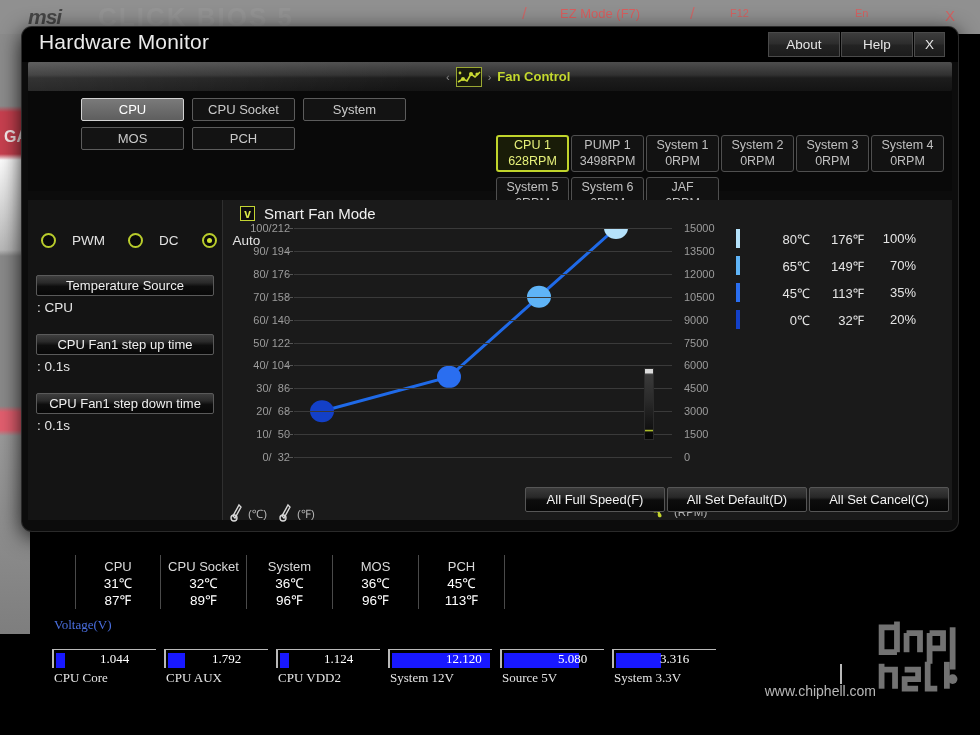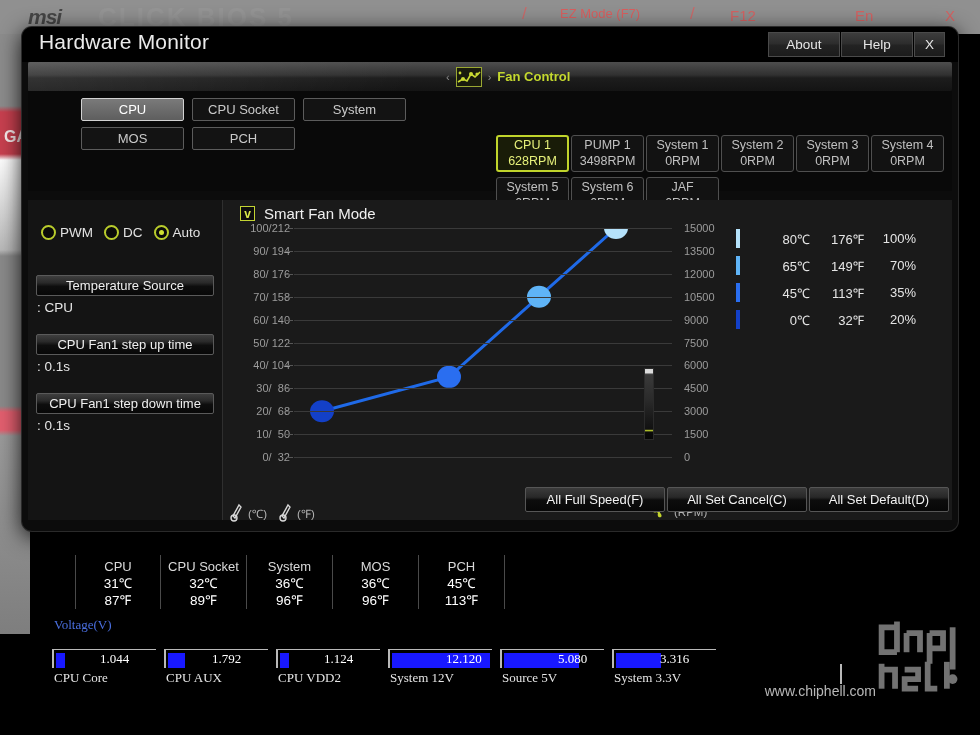--- a/index.html
+++ b/index.html
@@ -27,21 +27,21 @@
     position: absolute; top: 2px; left: 98px;
     font-size: 26px; font-weight: bold; color: #9a9a9a;
     letter-spacing: 2px; opacity: .55;
   }
   .bg-ez {
     position: absolute; top: 6px; left: 560px;
     font-size: 13px; color: #e05a5a; opacity: .9;
   }
   .bg-slash { position:absolute; top:4px; font-size:17px; color:#e05a5a; opacity:.7; }
   .bg-icon-red {
-    position: absolute; top: 7px; font-size: 15px; color: #e05a5a; opacity:.85;
+    position: absolute; top: 7px; font-size: 11px; color: #e05a5a; opacity:.85;
   }
   .bg-left-panel {
     position: absolute; top: 34px; left: 0; width: 30px; height: 600px;
     background: linear-gradient(180deg,#8c8c8c 0%,#8c8c8c 12%,#c8404f 13%,#c8404f 20%,
                 #fdfdfd 21%,#b9b9b9 36%,#8a8a8a 37%,#8a8a8a 62%,#e35f6f 63%,#e35f6f 66%,
                 #9a9a9a 67%,#7e7e7e 100%);
   }
   .bg-ga {
     position: absolute; top: 128px; left: 4px;
     font-size: 16px; font-weight: bold; color: #fff; opacity:.9;text-align:center;
@@ -157,21 +157,21 @@
 
   
   .content-area {
     position: relative; margin: 9px 6px 0; height: 320px;
     background: #1a1a1a;
   }
   .left-col {
     position: absolute; left: 0; top: 0; width: 195px; height: 100%;
     background: #141414; border-right: 1px solid #2f2f2f;
   }
-  .radio-row { position: absolute; left: 13px; top: 25px; display: flex; gap: 4px; }
+  .radio-row { position: absolute; left: 13px; top: 33px; display: flex; gap: 16px; }
   .radio {
     width: 15px; height: 15px; border-radius: 50%;
     background: #0a0a0a; border: 2px solid #b9cc2c; position: relative;
   }
   .radio.on:after {
     content:""; position:absolute; left: 3px; top: 3px; width: 5px; height: 5px;
     border-radius: 50%; background: #cfe132;
   }
   .radio-lbl { font-size: 13.5px; color: #e2e2e2; margin-right: 7px; }
   .field-hdr {
@@ -520,22 +520,22 @@
             <div class="lg-bar" style="background: rgb(19, 64, 200);"></div>
             <div class="lg-t">0℃</div>
             <div class="lg-f">32℉</div>
             <div class="lg-p">20%</div>
           </div>
         </div>
     </div>
 
     <div class="actions">
       <div class="act-btn">All Full Speed(F)</div>
+      <div class="act-btn">All Set Default(D)</div>
       <div class="act-btn">All Set Cancel(C)</div>
-      <div class="act-btn">All Set Default(D)</div>
     </div>
   </div>
 </div>
 
 <div id="sensor-strip">
   <div class="sens-inner" id="sens-inner">
       <div class="sens-cell" style="border-left: 1px solid rgb(74, 74, 74);">
         <div class="sc-n">CPU</div>
         <div class="sc-c">31℃</div>
         <div class="sc-f">87℉</div>

